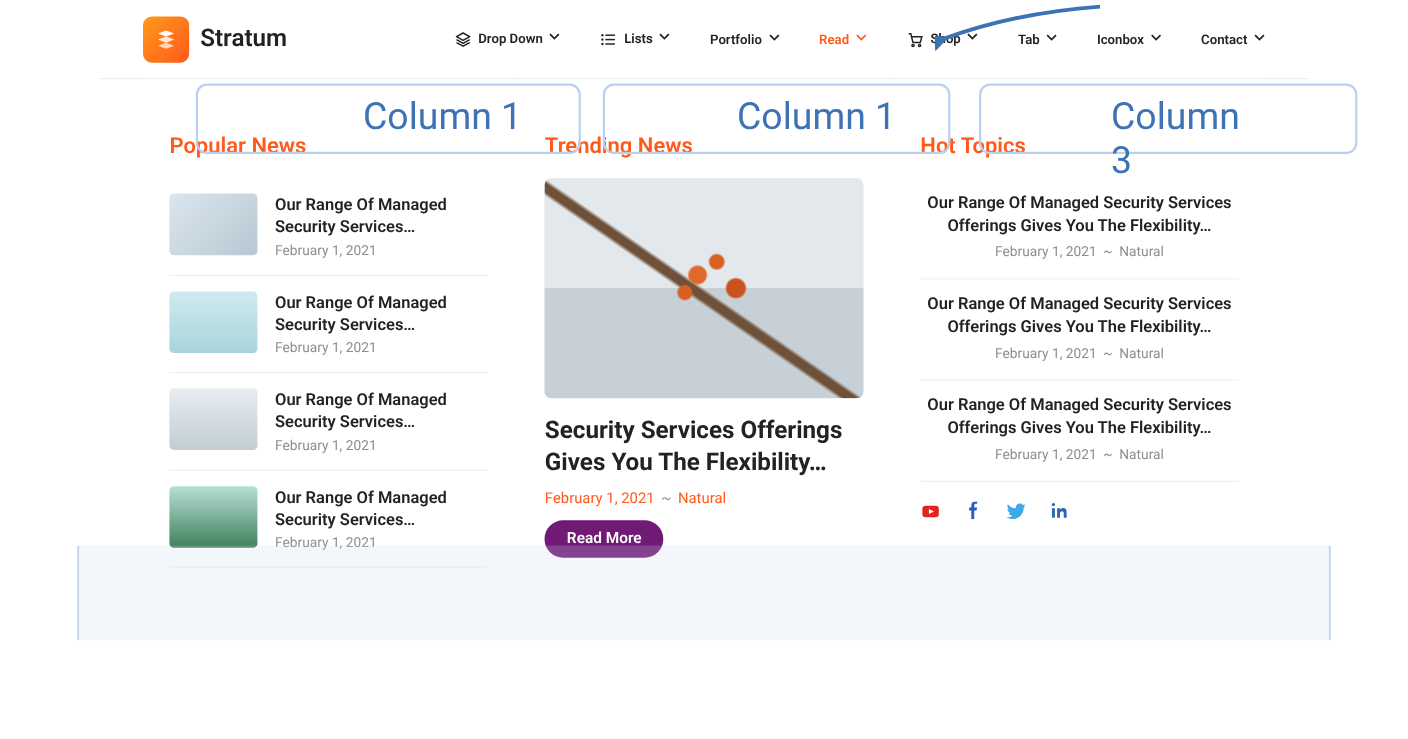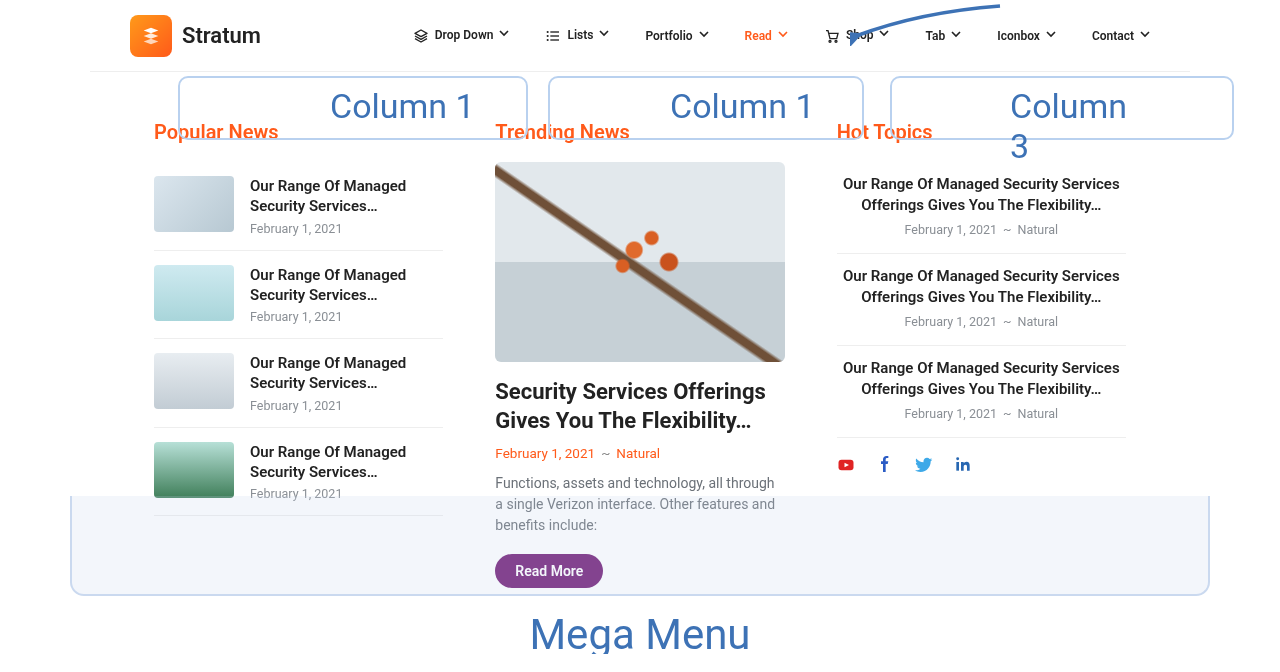--- a/index.html
+++ b/index.html
@@ -228,21 +228,20 @@
       </div>
     </div>
 
     <div class="col">
       <div class="section-title">Trending News</div>
       <div class="feat-img"></div>
       <div class="feat-title">Security Services Offerings Gives You The Flexibility…</div>
       <div class="feat-meta">
         <span>February 1, 2021</span><span class="sep">~</span><span>Natural</span>
       </div>
-      <div class="feat-desc">Functions, assets and technology, all through a single Verizon interface. Other features and benefits include:</div>
       <div class="read-btn">Read More</div>
     </div>
 
     <div class="col">
       <div class="section-title">Hot Topics</div>
 
       <div class="h-item">
         <div class="h-title">Our Range Of Managed Security Services Offerings Gives You The Flexibility…</div>
         <div class="h-meta"><span>February 1, 2021</span><span class="sep">~</span><span>Natural</span></div>
       </div>

